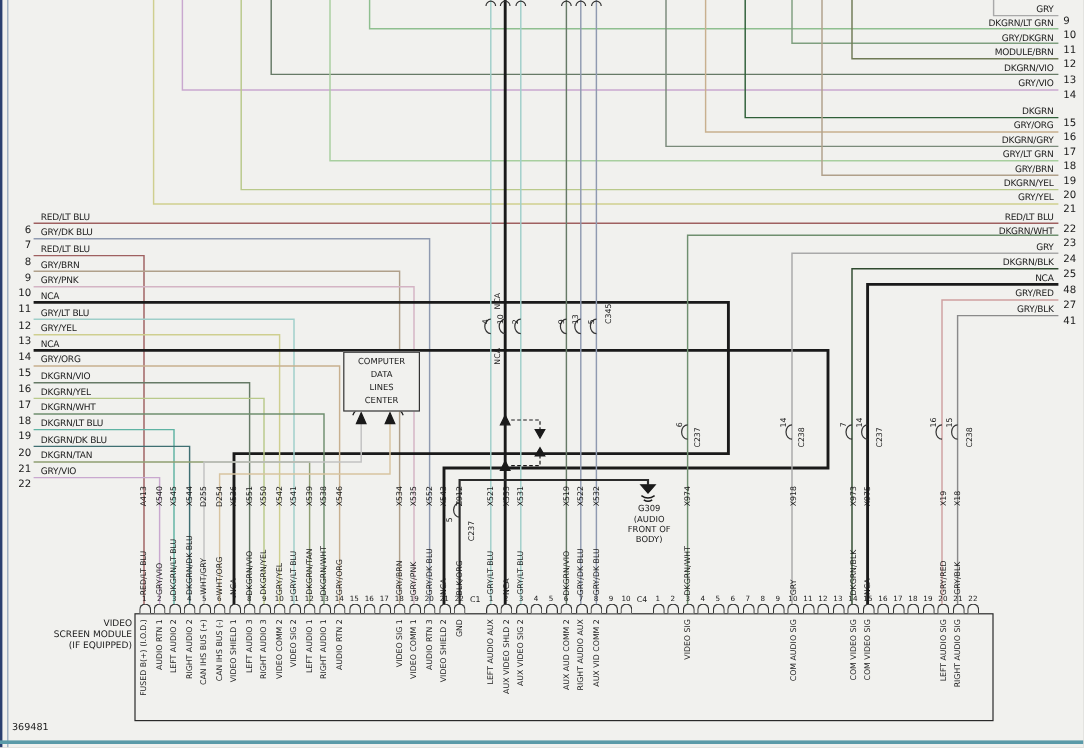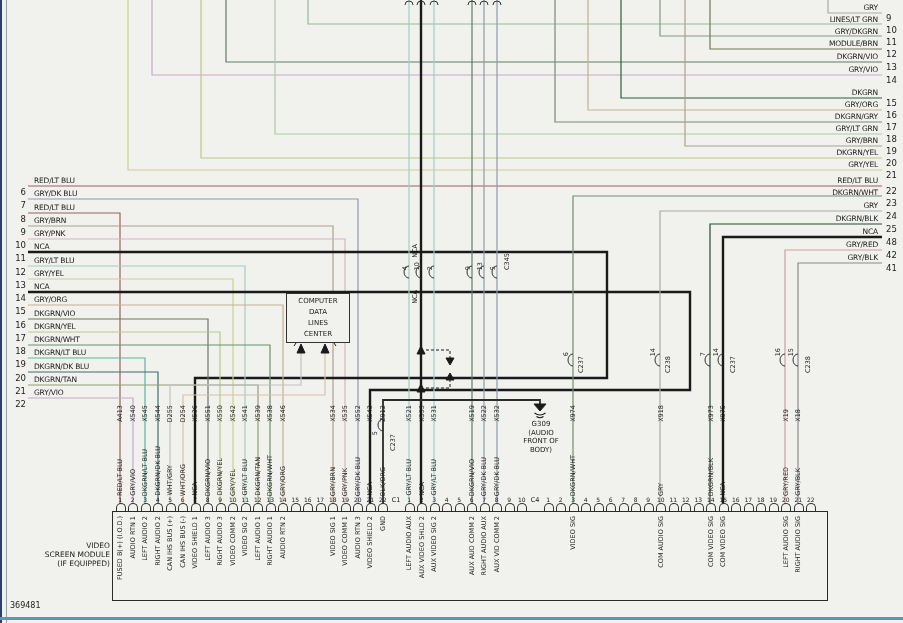--- a/index.html
+++ b/index.html
@@ -35,21 +35,21 @@
   #right-pins div.rrow:nth-of-type(7){top:98px}#right-pins div.rrow:nth-of-type(8){top:110px}
   #right-pins div.rrow:nth-of-type(9){top:122px}#right-pins div.rrow:nth-of-type(10){top:134px}
   #right-pins div.rrow:nth-of-type(11){top:146px}#right-pins div.rrow:nth-of-type(12){top:158px}
   #right-pins div.rrow:nth-of-type(13){top:170px}#right-pins div.rrow:nth-of-type(14){top:186px}
   #right-pins div.rrow:nth-of-type(15){top:198px}#right-pins div.rrow:nth-of-type(16){top:211px}
   #right-pins div.rrow:nth-of-type(17){top:224px}#right-pins div.rrow:nth-of-type(18){top:237px}
   #right-pins div.rrow:nth-of-type(19){top:250px}#right-pins div.rrow:nth-of-type(20){top:263px}
 
   
   .module-box{position:absolute;left:112px;top:511px;width:714px;height:88px;border:1.4px solid #2a2a2a;z-index:2;}
-  .module-name{position:absolute;left:26px;top:541px;width:84px;text-align:right;font-size:7.5px;line-height:9px;z-index:3;}
+  .module-name{position:absolute;left:26px;top:515px;width:84px;text-align:right;font-size:7.5px;line-height:9px;z-index:3;}
   #module-pins{position:absolute;left:114px;top:385px;height:215px;display:flex;z-index:3;}
   .mod-section{display:flex;height:215px;}
   .pincol{position:relative;width:12.5px;height:215px;}
   .divcol{position:relative;width:14px;height:215px;}
   .divcol.end{width:11px;}
   .vtxt{position:absolute;writing-mode:vertical-rl;transform:rotate(180deg);font-size:6.5px;line-height:8px;white-space:nowrap;}
   .pincol .code{left:2px;bottom:178px;}
   .pincol .clr{left:2px;bottom:104px;}
   .pincol .fn{left:2px;top:131px;}
   .num{position:absolute;top:111px;left:0;width:100%;text-align:center;font-size:6px;}
@@ -268,21 +268,21 @@
     </div>
 
   <div id="right-pins">
 
       <div class="rrow">
         <div class="rlbl">GRY</div>
         <div class="rnum">9</div>
       </div>
 
       <div class="rrow">
-        <div class="rlbl">LINES/LT GRN</div>
+        <div class="rlbl">DKGRN/LT GRN</div>
         <div class="rnum">10</div>
       </div>
 
       <div class="rrow">
         <div class="rlbl">GRY/DKGRN</div>
         <div class="rnum">11</div>
       </div>
 
       <div class="rrow">
         <div class="rlbl">MODULE/BRN</div>
@@ -354,21 +354,21 @@
         <div class="rnum">25</div>
       </div>
 
       <div class="rrow">
         <div class="rlbl">NCA</div>
         <div class="rnum">48</div>
       </div>
 
       <div class="rrow">
         <div class="rlbl">GRY/RED</div>
-        <div class="rnum">42</div>
+        <div class="rnum">27</div>
       </div>
 
       <div class="rrow">
         <div class="rlbl">GRY/BLK</div>
         <div class="rnum">41</div>
       </div>
     </div>
 
   <div class="computer-box">
     <div>COMPUTER</div>

